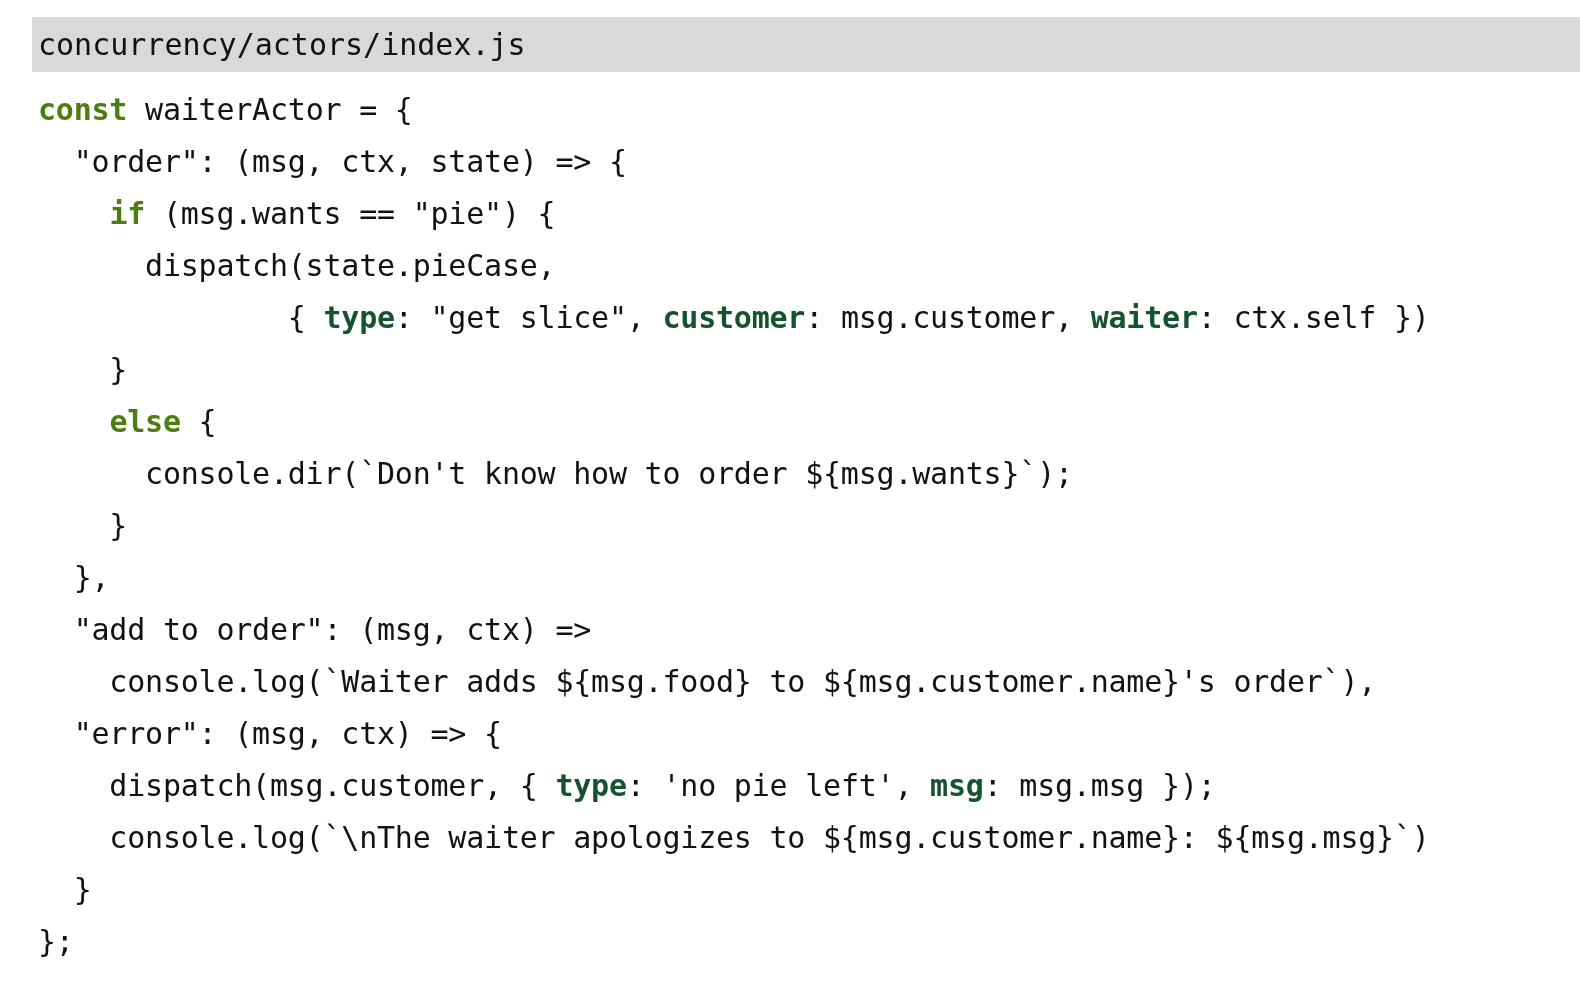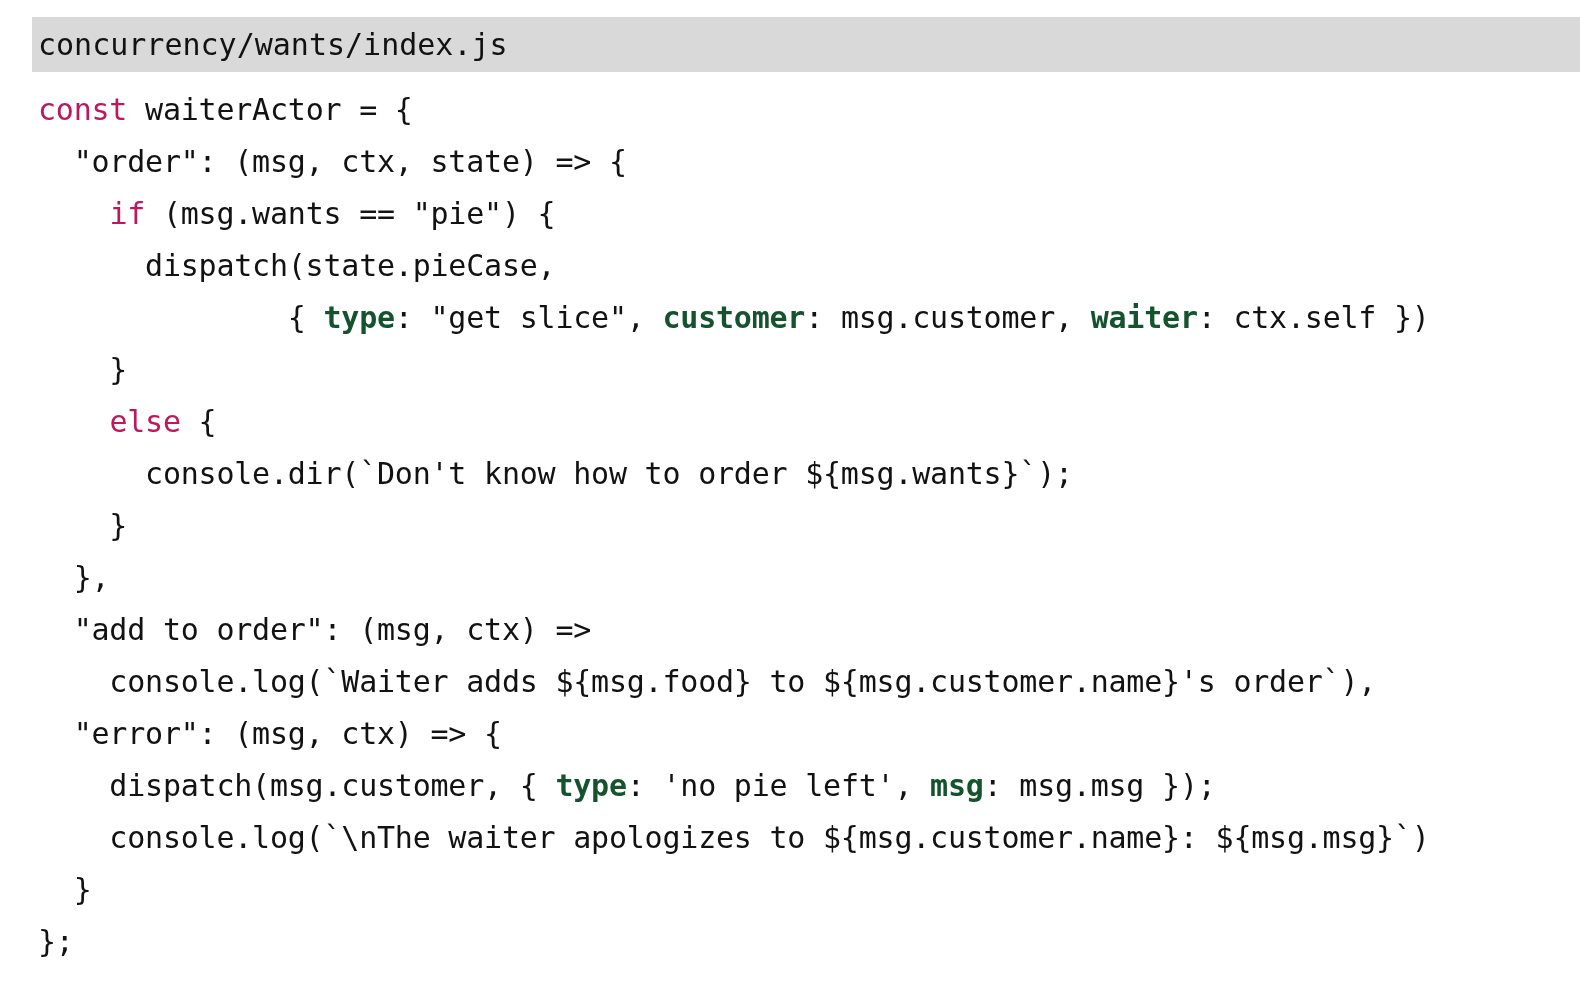--- a/index.html
+++ b/index.html
@@ -53,32 +53,32 @@
     line-height: 52px;
     color: #121212;
     white-space: pre;
     letter-spacing: -0.22px;
   }
   .code .line {
     white-space: pre;
     height: 52px;
   }
   .tok-kw {
-    font-weight: normal;
-    color: #be185d;
+    font-weight: bold;
+    color: #4d7c0f;
   }
   .tok-prop {
     font-weight: bold;
     color: #14532d;
   }
 </style>
 </head>
 <body>
 
 <div id="listing">
 
   <div class="file-bar">
-    <span class="file-name">concurrency/wants/index.js</span>
+    <span class="file-name">concurrency/actors/index.js</span>
   </div>
 
   <div class="code" id="code-block"><div class="line"><span class="tok-kw">const</span><span class="tok-plain"> waiterActor = {</span></div><div class="line"><span class="tok-plain">  "order": (msg, ctx, state) =&gt; {</span></div><div class="line"><span class="tok-plain">    </span><span class="tok-kw">if</span><span class="tok-plain"> (msg.wants == "pie") {</span></div><div class="line"><span class="tok-plain">      dispatch(state.pieCase,</span></div><div class="line"><span class="tok-plain">              { </span><span class="tok-prop">type</span><span class="tok-plain">: "get slice", </span><span class="tok-prop">customer</span><span class="tok-plain">: msg.customer, </span><span class="tok-prop">waiter</span><span class="tok-plain">: ctx.self })</span></div><div class="line"><span class="tok-plain">    }</span></div><div class="line"><span class="tok-plain">    </span><span class="tok-kw">else</span><span class="tok-plain"> {</span></div><div class="line"><span class="tok-plain">      console.dir(`Don't know how to order ${msg.wants}`);</span></div><div class="line"><span class="tok-plain">    }</span></div><div class="line"><span class="tok-plain">  },</span></div><div class="line"><span class="tok-plain">  "add to order": (msg, ctx) =&gt;</span></div><div class="line"><span class="tok-plain">    console.log(`Waiter adds ${msg.food} to ${msg.customer.name}'s order`),</span></div><div class="line"><span class="tok-plain">  "error": (msg, ctx) =&gt; {</span></div><div class="line"><span class="tok-plain">    dispatch(msg.customer, { </span><span class="tok-prop">type</span><span class="tok-plain">: 'no pie left', </span><span class="tok-prop">msg</span><span class="tok-plain">: msg.msg });</span></div><div class="line"><span class="tok-plain">    console.log(`\nThe waiter apologizes to ${msg.customer.name}: ${msg.msg}`)</span></div><div class="line"><span class="tok-plain">  }</span></div><div class="line"><span class="tok-plain">};</span></div></div>
 
 </div>
 
 </body></html>

